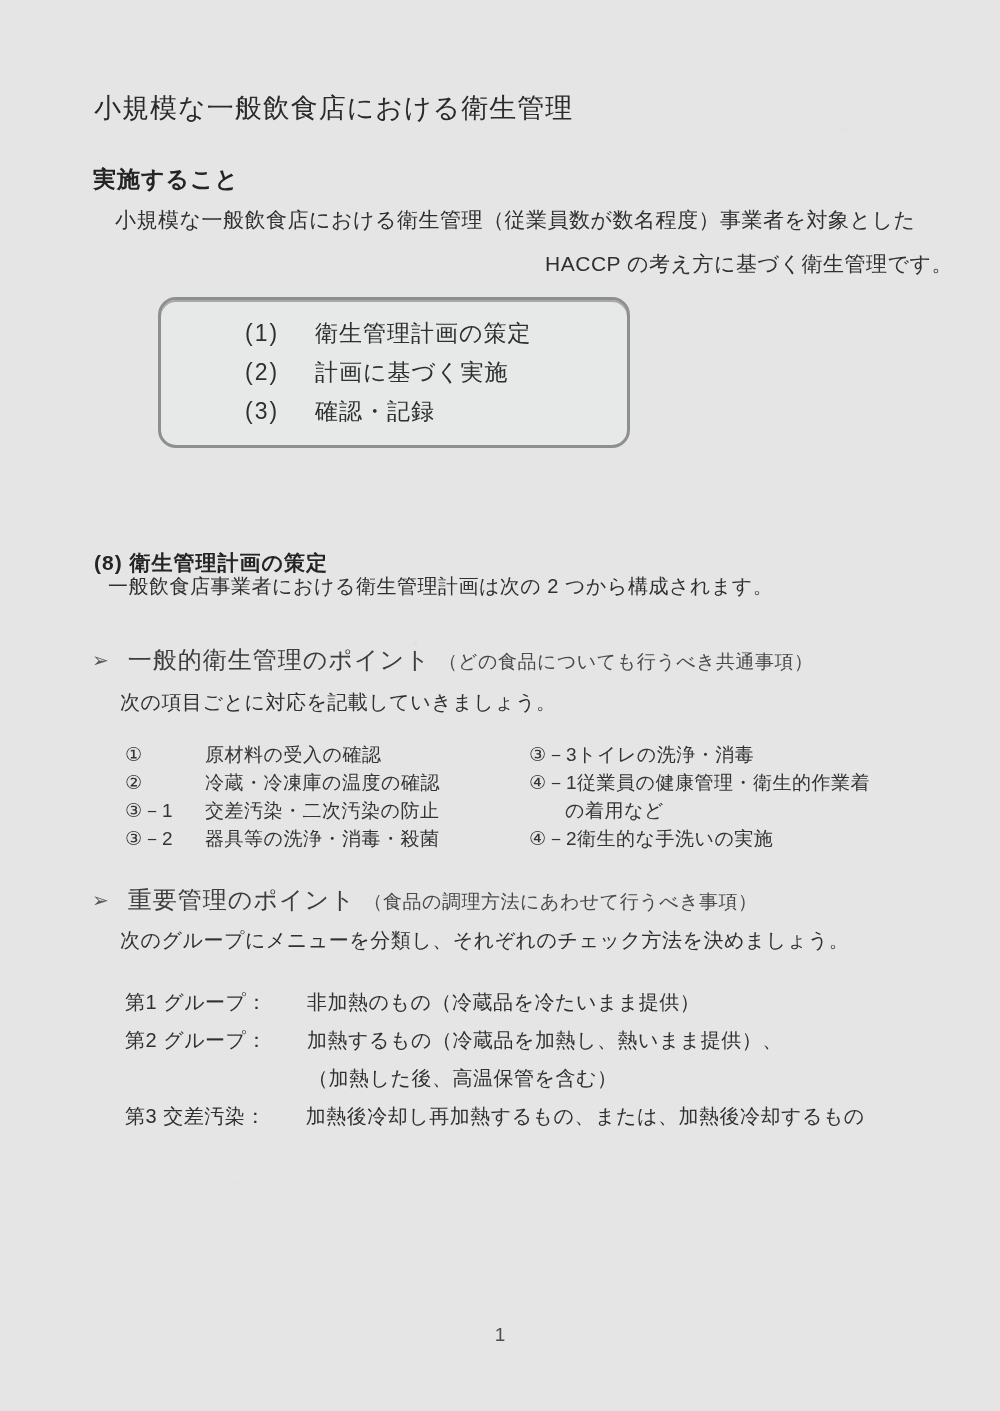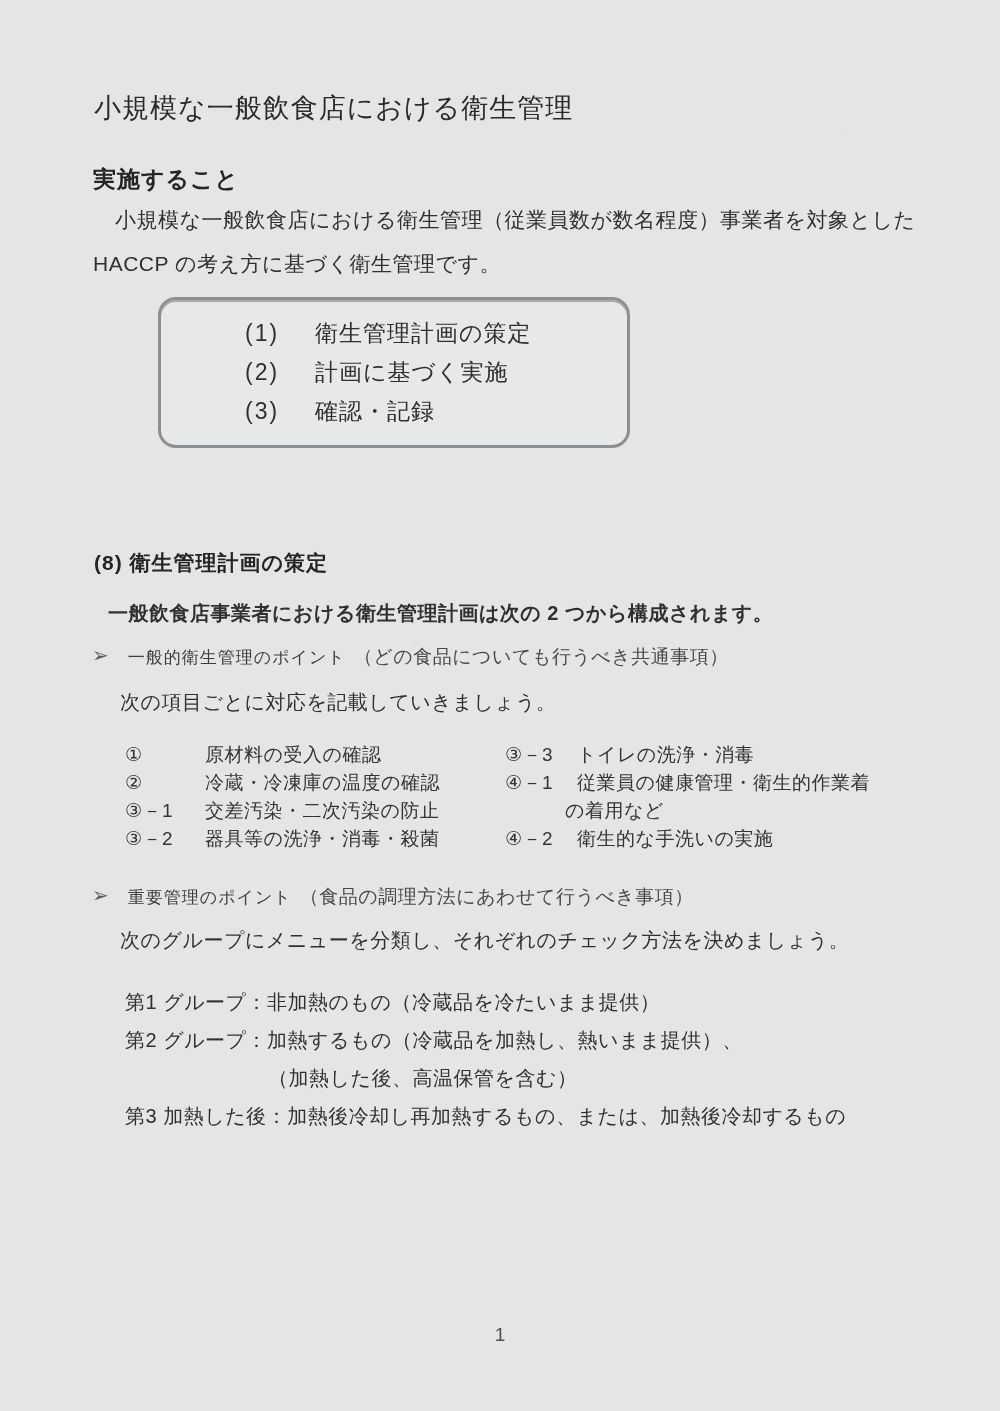--- a/index.html
+++ b/index.html
@@ -22,21 +22,21 @@
   .impl-heading{
     left:93px;top:164px;
     font-size:23px;font-weight:bold;letter-spacing:1px;color:#242424;
     white-space:nowrap;
   }
   .impl-para{
     left:93px;top:198px;width:860px;
     font-size:21px;line-height:44px;letter-spacing:0.5px;color:#303030;
   }
   .impl-para .line1{display:block;padding-left:22px;white-space:nowrap;}
-  .impl-para .line2{display:block;white-space:nowrap;}
+  .impl-para .line2{display:block;white-space:nowrap;text-align:right;}
 
   .steps-box{
     left:158px;top:297px;width:472px;height:151px;
     background:#e7e8e8;
     border:3px solid #8d9092;
     border-radius:18px;
     box-shadow:inset 0 2px 0 rgba(90,92,94,.45);
     box-sizing:border-box;
     padding:14px 0 0 84px;
   }
@@ -47,57 +47,57 @@
   }
   .step-num{display:inline-block;width:47px;flex:none;letter-spacing:2px;}
   .step-label{display:inline-block;padding-left:23px;}
 
   .plan-heading{
     left:94px;top:549px;
     font-size:21px;font-weight:bold;letter-spacing:1px;color:#242424;
     white-space:nowrap;
   }
   .plan-intro{
-    left:108px;top:600px;
-    font-size:20px;letter-spacing:0.5px;color:#303030;white-space:nowrap;font-weight:bold;
+    left:108px;top:573px;
+    font-size:20px;letter-spacing:0.5px;color:#303030;white-space:nowrap;
   }
 
   .point-row{
     display:flex;align-items:baseline;white-space:nowrap;
   }
   .point-1{left:92px;top:644px;}
   .point-2{left:92px;top:884px;}
   .point-bullet{font-size:20px;color:#5a5a5a;margin-right:19px;transform:translateY(-1px);}
-  .point-title{font-size:17px;color:#3d3d3d;letter-spacing:1px;}
+  .point-title{font-size:24px;color:#3d3d3d;letter-spacing:1px;}
   .point-note{font-size:19px;color:#4a4a4a;letter-spacing:0.5px;margin-left:8px;text-align:right;}
 
   .point-lead{
     font-size:20px;letter-spacing:0.5px;color:#303030;white-space:nowrap;
   }
   .lead-1{left:120px;top:689px;text-align:center;}
   .lead-2{left:120px;top:927px;}
 
   .items-grid{
     left:125px;top:741px;width:800px;
     display:flex;align-items:flex-start;
     font-size:19px;color:#343434;
   }
   .items-col{display:block;}
   .col-left{width:380px;flex:none;}
   .col-right{flex:none;}
   .item-row{display:flex;line-height:28px;white-space:nowrap;letter-spacing:0.5px;}
   .col-left .item-num{display:inline-block;width:80px;flex:none;}
-  .col-right .item-num{display:inline-block;width:72px;flex:none;}
+  .col-right .item-num{display:inline-block;width:72px;flex:none;text-align:right;}
   .item-row.cont{padding-left:60px;}
 
   .groups{
     left:125px;top:983px;
     font-size:20px;color:#303030;
   }
-  .group-row{display:flex;line-height:38px;white-space:nowrap;letter-spacing:0.5px;}
+  .group-row{display:flex;line-height:38px;white-space:nowrap;letter-spacing:0.5px;gap:40px;}
   .group-row.indent{padding-left:143px;}
 
   .page-number{
     left:0;top:1324px;width:100%;
     text-align:center;font-size:19px;color:#4f4f4f;
   }
 
   .speck{background:#dedede;border-radius:50%;}
   .speck-1{left:841px;top:127px;width:7px;height:5px;background:#e3e3e3;}
   .speck-2{left:414px;top:641px;width:3px;height:4px;}
@@ -198,21 +198,21 @@
     </div>
     <div class="group-row">
       <span class="group-label">第2 グループ：</span>
       <span class="group-text">加熱するもの（冷蔵品を加熱し、熱いまま提供）、</span>
     </div>
     <div class="group-row indent">
       <span class="group-label"></span>
       <span class="group-text">（加熱した後、高温保管を含む）</span>
     </div>
     <div class="group-row">
-      <span class="group-label">第3 加熱した後：</span>
+      <span class="group-label">第3 交差汚染：</span>
       <span class="group-text">加熱後冷却し再加熱するもの、または、加熱後冷却するもの</span>
     </div>
   </div>
 
   <div class="abs page-number">1</div>
 
   <div class="abs speck speck-1"></div>
   <div class="abs speck speck-2"></div>
   <div class="abs speck speck-3"></div>
 

